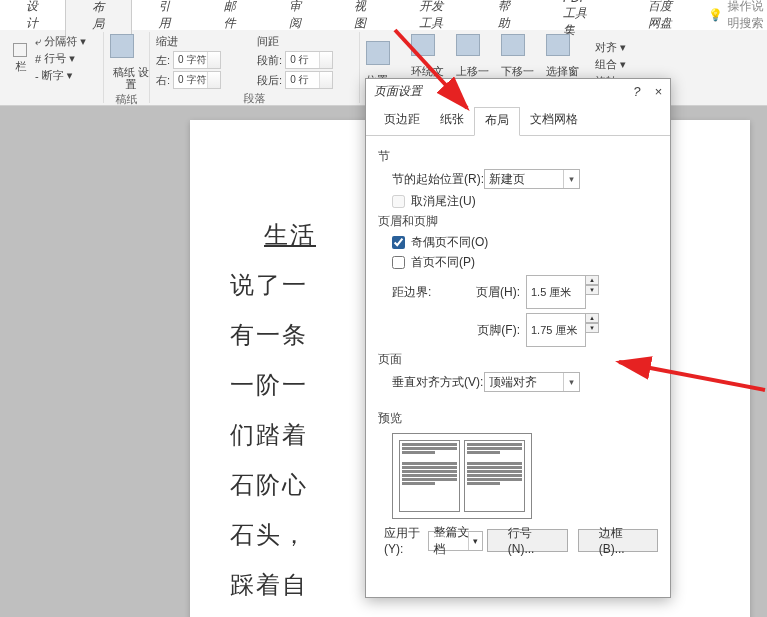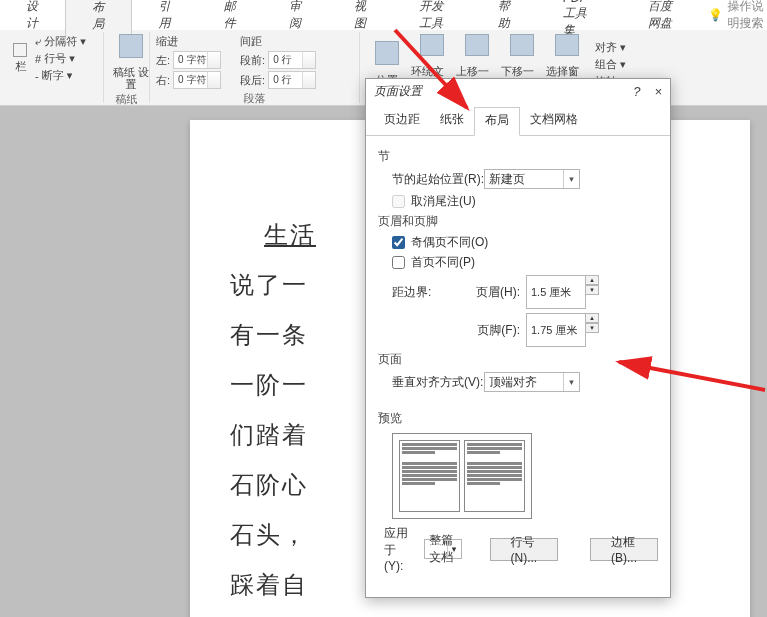--- a/index.html
+++ b/index.html
@@ -9,21 +9,21 @@
   .ribbon-tabs .tab.active { background: #f3f3f3; border: 1px solid #ccc; border-bottom: none; }
   .ribbon-tabs .search-icon { margin-left: 8px; color: #2a6099; }
   .ribbon-tabs .search-text { color: #888; margin-left: 4px; }
   .ribbon { background: #f3f3f3; height: 76px; border-bottom: 1px solid #d0d0d0; display: flex; padding: 2px 4px; font-size: 11px; color: #444; }
   .ribbon .grp { display: flex; flex-direction: column; justify-content: space-between; border-right: 1px solid #ddd; padding: 2px 6px; }
   .ribbon .grp-label { text-align: center; color: #666; padding-top: 2px; }
   .ribbon .stack { display: flex; flex-direction: column; gap: 2px; }
   .ribbon .row { display: flex; align-items: center; gap: 3px; }
   .ribbon .spin { width: 48px; height: 18px; border: 1px solid #ccc; background: #fff; display: flex; align-items: center; padding: 0 4px; font-size: 10px; position: relative; }
   .ribbon .spin::after { content:""; position:absolute; right:0; top:0; bottom:0; width:12px; border-left:1px solid #ddd; background: linear-gradient(#fff,#eee); }
-  .ribbon .bigbtn { display:flex; flex-direction:column; align-items:center; justify-content:center; width:42px; height:60px; gap:8px; }
+  .ribbon .bigbtn { display:flex; flex-direction:column; justify-content:center; width:42px; height:60px; gap:8px; }
   .ribbon .bigbtn .ico { width:24px; height:24px; background:#bfcfe0; border:1px solid #9ab; }
   .ribbon .smallbtn { display:flex; align-items:center; gap:3px; }
   .doc-area { position:absolute; top:106px; left:0; right:0; bottom:0; background:#bfbfbf; }
   .page { position:absolute; left:190px; top:14px; width:560px; height:680px; background:#fff; box-shadow: 0 2px 6px rgba(0,0,0,0.2); padding: 90px 40px; }
   .page p { font-size:24px; color:#333; line-height:50px; letter-spacing:2px; }
   .page .title-line { text-decoration: underline; padding-left:34px;}
   .dialog { position:absolute; left:365px; top:78px; width:306px; height:520px; background:#fff; border:1px solid #999; box-shadow:0 3px 14px rgba(0,0,0,0.3); font-size:12px; color:#333; }
   .dlg-title { height:24px; display:flex; align-items:center; justify-content:space-between; padding:0 8px; font-size:12px;font-style:italic; }
   .dlg-title .right { display:flex; gap:14px; font-size:13px; color:#444; }
   .dlg-tabs { display:flex; border-bottom:1px solid #ccc; padding: 4px 20px 0 8px; font-size:12px; }
@@ -42,21 +42,21 @@
   .numspin .ar span { flex:1; border:1px solid #b5b5b5; background:#f2f2f2; font-size:7px; display:flex; align-items:center; justify-content:center; }
   .preview-box { width:140px; height:86px; border:1px solid #888; margin:6px 0 6px 14px; display:flex; gap:4px; padding:6px; }
   .preview-page { flex:1; border:1px solid #888; display:flex; flex-direction:column; gap:1px; padding:2px; }
   .preview-page div { height:3px; background:#888; }
   .preview-page div.short { width:60%; }
   .btn { height:23px; padding:0 20px; border:1px solid #adadad; background:#f0f0f0; font-size:12px; display:flex; align-items:center; justify-content:center; cursor:pointer; }
   .btn.primary { border:1px solid #2a73c4; background:#e3eefb; padding:0 18px; }
   .btn-row { display:flex; gap:14px; }
   .arrow { position:absolute; pointer-events:none; }
   .arrow svg { overflow:visible; }
-  .apply-row { display:flex; align-items:center; gap:14px; margin:6px 0 0 6px; }
+  .apply-row { display:flex; align-items:center; gap:2px; margin:6px 0 0 6px; }
   .smallcombo { width:68px; height:20px; border:1px solid #b5b5b5; background:#fff; display:flex; align-items:center; padding:0 4px; position:relative; font-size:12px;}
   .smallcombo .chev { position:absolute; right:0; top:0; bottom:0; width:14px; border-left:1px solid #ccc; display:flex; align-items:center; justify-content:center; font-size:9px; }
   .dlg-foot { border-top:1px solid #e0e0e0; padding:8px 12px; display:flex; align-items:center; justify-content:space-between; }
   .ribbon .col-icon { width:14px; height:14px; border:1px solid #999; display:inline-block; margin-right:2px;}
   .section-margin { margin-top: 2px; }
   .hf-row { display:flex; align-items:center; gap:6px; margin:4px 0 4px 14px;}
   .hf-label { width:64px; }
   .hf-sub { width:58px; text-align:right; }
 </style>
 </head>
@@ -103,21 +103,21 @@
   </div>
   <div class="grp" style="width:46px">
     <div class="bigbtn">
       <div class="ico"></div>
       <span style="text-align:center;line-height:12px">稿纸
 设置</span>
     </div>
     <div class="grp-label">稿纸</div>
   </div>
   <div class="grp" style="width:210px">
-    <div class="row" style="gap:19px">
+    <div class="row" style="gap:36px">
       <div class="stack">
         <span>缩进</span>
         <div class="row">
             <span>左:</span>
             <div class="spin">0 字符</div>
           </div>
         <div class="row">
             <span>右:</span>
             <div class="spin">0 字符</div>
           </div>

